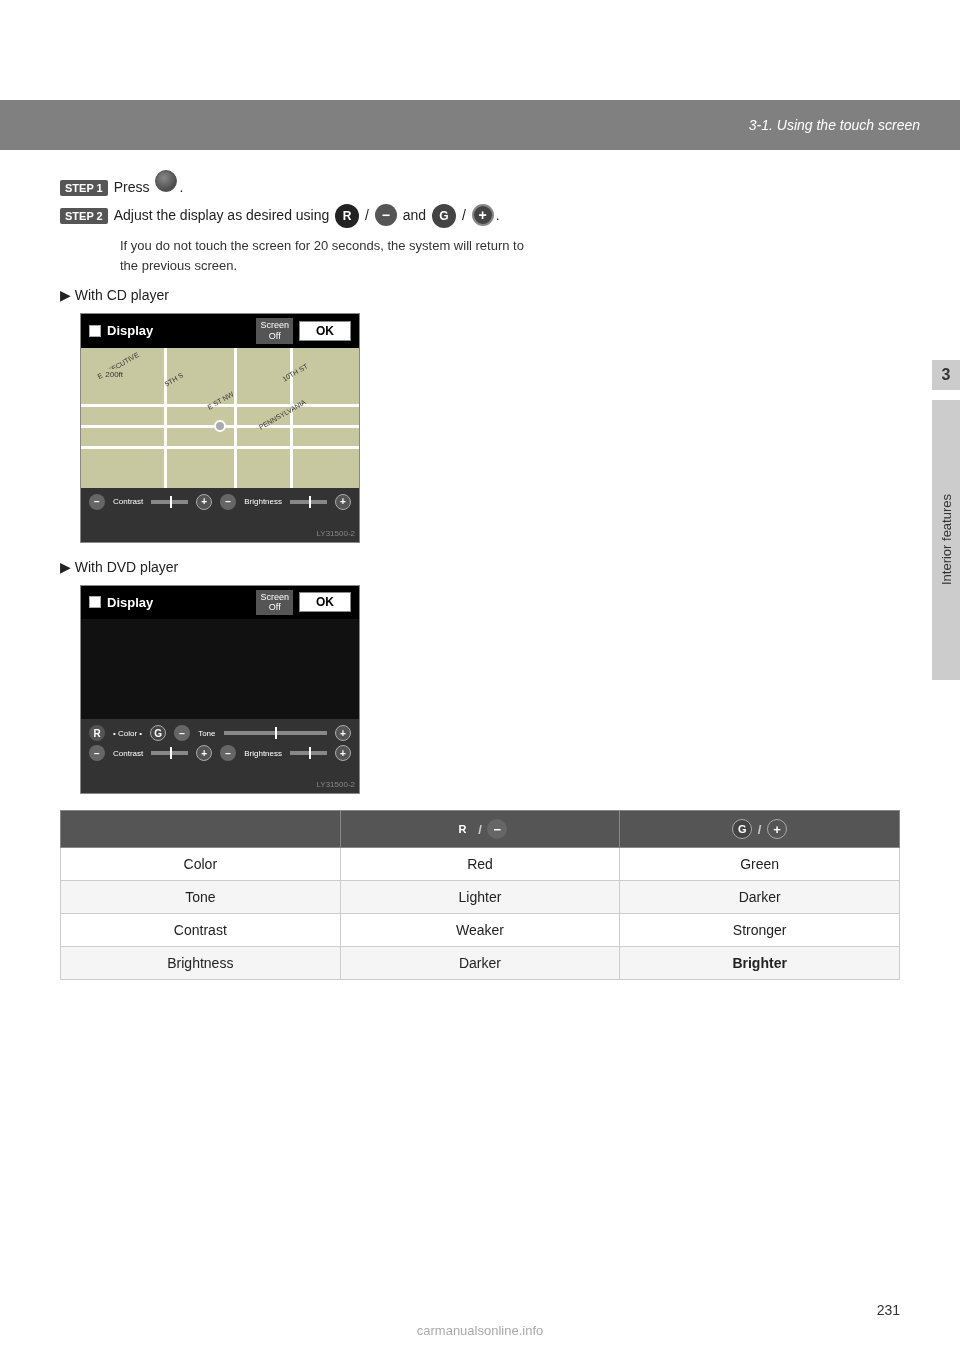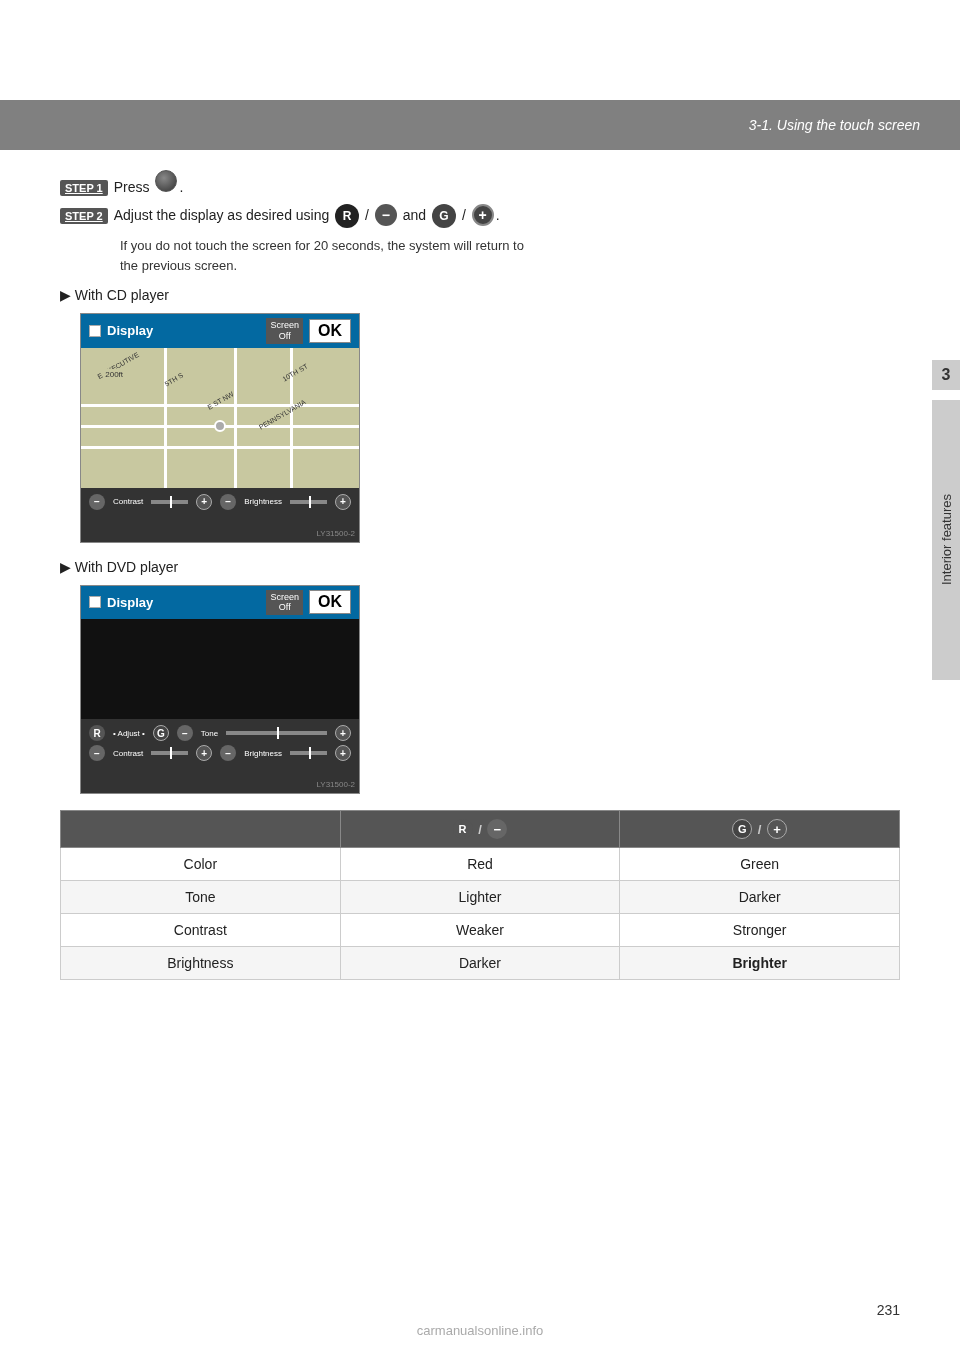--- a/index.html
+++ b/index.html
@@ -102,21 +102,20 @@
 
     .step-badge {
       background: #555;
       color: #fff;
       font-size: 11px;
       font-weight: bold;
       padding: 2px 5px;
       margin-right: 6px;
       border-radius: 2px;
       white-space: nowrap;
-      text-decoration: underline;
     }
 
     .step-text {
       font-size: 14px;
       color: #222;
     }
 
     .disp-button {
       display: inline-block;
       width: 22px;
@@ -215,21 +214,21 @@
     
     .display-screen {
       width: 280px;
       border: 1px solid #888;
       margin-bottom: 16px;
       background: #222;
       margin-left: 20px;
     }
 
     .display-screen-header {
-      background: #0369a1;
+      background: #000000;
       display: flex;
       align-items: center;
       justify-content: space-between;
       padding: 4px 8px;
     }
 
     .display-screen-header-left {
       display: flex;
       align-items: center;
       gap: 6px;
@@ -259,23 +258,23 @@
       color: #fff;
       font-size: 9px;
       padding: 2px 4px;
       text-align: center;
       line-height: 1.2;
     }
 
     .ok-btn {
       background: #fff;
       color: #000;
-      font-size: 16px;
-      font-weight: bold;
-      padding: 2px 8px;
+      font-size: 12px;
+      font-weight: bold;
+      padding: 2px 16px;
       border: 1px solid #888;
     }
 
     
     .map-area {
       width: 100%;
       height: 140px;
       background: #c8c8a0;
       position: relative;
       overflow: hidden;
@@ -537,21 +536,21 @@
         <div class="screen-off-btn">Screen<br>Off</div>
         <div class="ok-btn">OK</div>
       </div>
     </div>
 
     <div class="dvd-screen"></div>
 
     <div class="controls-area">
       <div class="control-row">
         <div class="ctrl-circle ctrl-r">R</div>
-        <span class="control-label-small">• Adjust •</span>
+        <span class="control-label-small">• Color •</span>
         <div class="ctrl-circle ctrl-g">G</div>
         <div class="ctrl-circle ctrl-minus">−</div>
         <span class="control-label-small">Tone</span>
         <div class="slider-track">
           <div class="slider-marker"></div>
         </div>
         <div class="ctrl-circle ctrl-plus">+</div>
       </div>
       <div class="control-row">
         <div class="ctrl-circle ctrl-minus">−</div>

